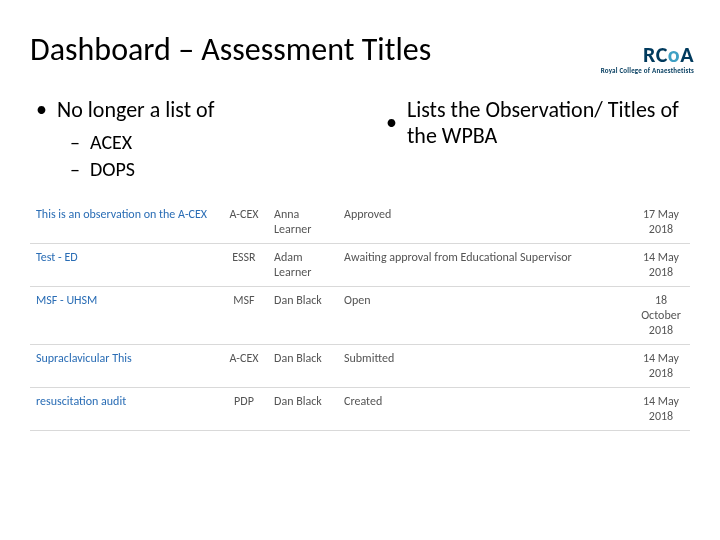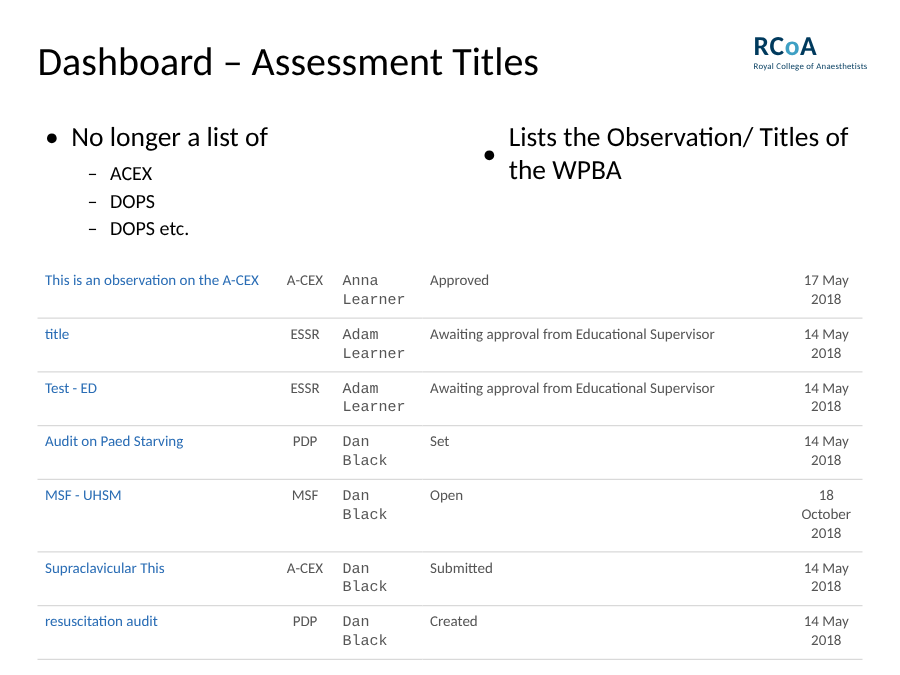--- a/index.html
+++ b/index.html
@@ -13,55 +13,56 @@
     position: relative;
   }
   .title {
     font-size: 32px;
     font-weight: 400;
     margin-bottom: 28px;
     margin-top: 10px;
   }
   .logo {
     position: absolute;
-    top: 26px;
+    top: 44px;
     right: 26px;
-    text-align: left;
+    text-align: right;
   }
   .logo-main {
     font-size: 22px;
     font-weight: 700;
     color: #003a5d;
     letter-spacing: 0.5px;
     line-height: 1;
   }
   .logo-main .accent { color: #3ea0c4; }
   .logo-sub {
     font-size: 7px;
     color: #003a5d;
     letter-spacing: 0.2px;
+    font-weight: bold;
   }
   .columns {
     display: flex;
     gap: 40px;
     margin-bottom: 18px;
   }
   .col { flex: 1; }
   .bullet1 {
     font-size: 22px;
     margin-left: 6px;
     display: flex;
     align-items: center;
     gap: 10px;
     line-height: 1.2;
   }
   .bullet1::before { content: "•"; font-size: 22px; }
   .sub-list { margin-left: 40px; margin-top: 6px; }
   .bullet2 {
-    font-size: 16px;
+    font-size: 20px;
     display: flex;
     gap: 10px;
     line-height: 1.35;
   }
   .bullet2::before { content: "–"; }
   .table {
     width: 100%;
     font-size: 12px;
     color: #555;
     border-collapse: collapse;
@@ -70,21 +71,21 @@
   .table td {
     padding: 6px 6px;
     vertical-align: top;
     line-height: 1.25;
   }
   .table td.link {
     color: #2a6db5;
     width: 190px;
   }
   .table td.type { width: 48px; text-align: center; }
-  .table td.person { width: 70px; font-family: Liberation Mono, monospace; }
+  .table td.person { width: 70px; }
   .table td.status { }
   .table td.date { width: 58px; text-align: center; }
 </style>
 </head>
 <body>
 
 <div class="logo">
   <div class="logo-main">
     <span>RC</span><span class="accent">o</span><span>A</span>
   </div>
@@ -98,60 +99,43 @@
     <div class="bullet1">
         <span>No longer a list of</span>
       </div>
     <div class="sub-list">
       <div class="bullet2">
           <span>ACEX</span>
         </div>
       <div class="bullet2">
           <span>DOPS</span>
         </div>
-      <div class="bullet2">
-          <span>DOPS etc.</span>
-        </div>
     </div>
   </div>
   <div class="col">
     <div class="bullet1">
         <span>Lists the Observation/ Titles of the WPBA</span>
       </div>
   </div>
 </div>
 
 <table class="table">
   <tbody id="table-body">
       <tr>
         <td class="link">This is an observation on the A-CEX</td>
         <td class="type">A-CEX</td>
         <td class="person">Anna Learner</td>
         <td class="status">Approved</td>
         <td class="date">17 May 2018</td>
       </tr>
       <tr>
-        <td class="link">title</td>
-        <td class="type">ESSR</td>
-        <td class="person">Adam Learner</td>
-        <td class="status">Awaiting approval from Educational Supervisor</td>
-        <td class="date">14 May 2018</td>
-      </tr>
-      <tr>
         <td class="link">Test - ED</td>
         <td class="type">ESSR</td>
         <td class="person">Adam Learner</td>
         <td class="status">Awaiting approval from Educational Supervisor</td>
-        <td class="date">14 May 2018</td>
-      </tr>
-      <tr>
-        <td class="link">Audit on Paed Starving</td>
-        <td class="type">PDP</td>
-        <td class="person">Dan Black</td>
-        <td class="status">Set</td>
         <td class="date">14 May 2018</td>
       </tr>
       <tr>
         <td class="link">MSF - UHSM</td>
         <td class="type">MSF</td>
         <td class="person">Dan Black</td>
         <td class="status">Open</td>
         <td class="date">18 October 2018</td>
       </tr>
       <tr>

